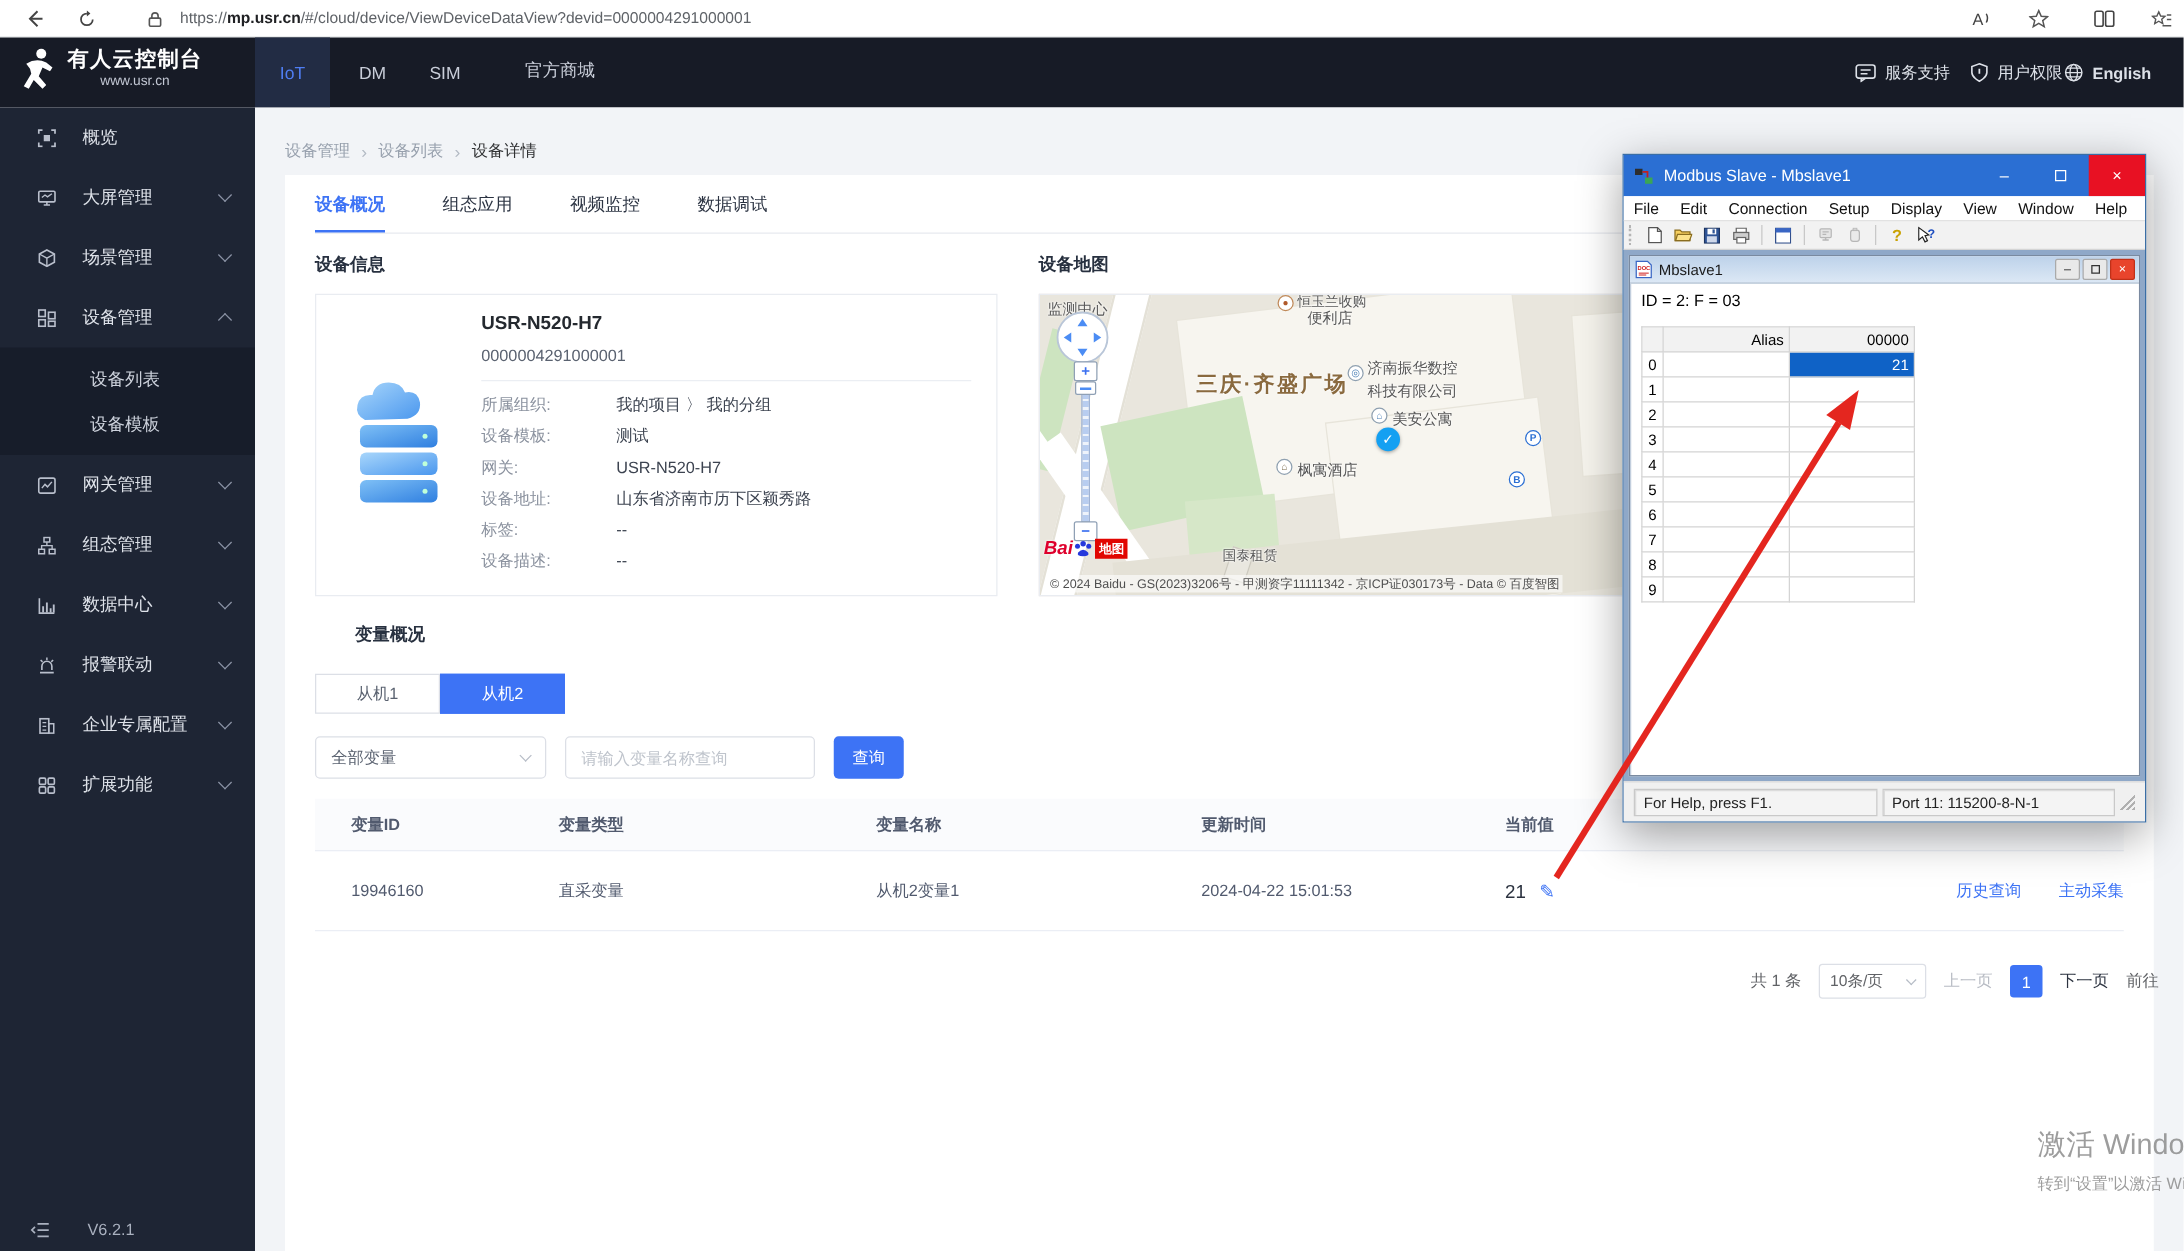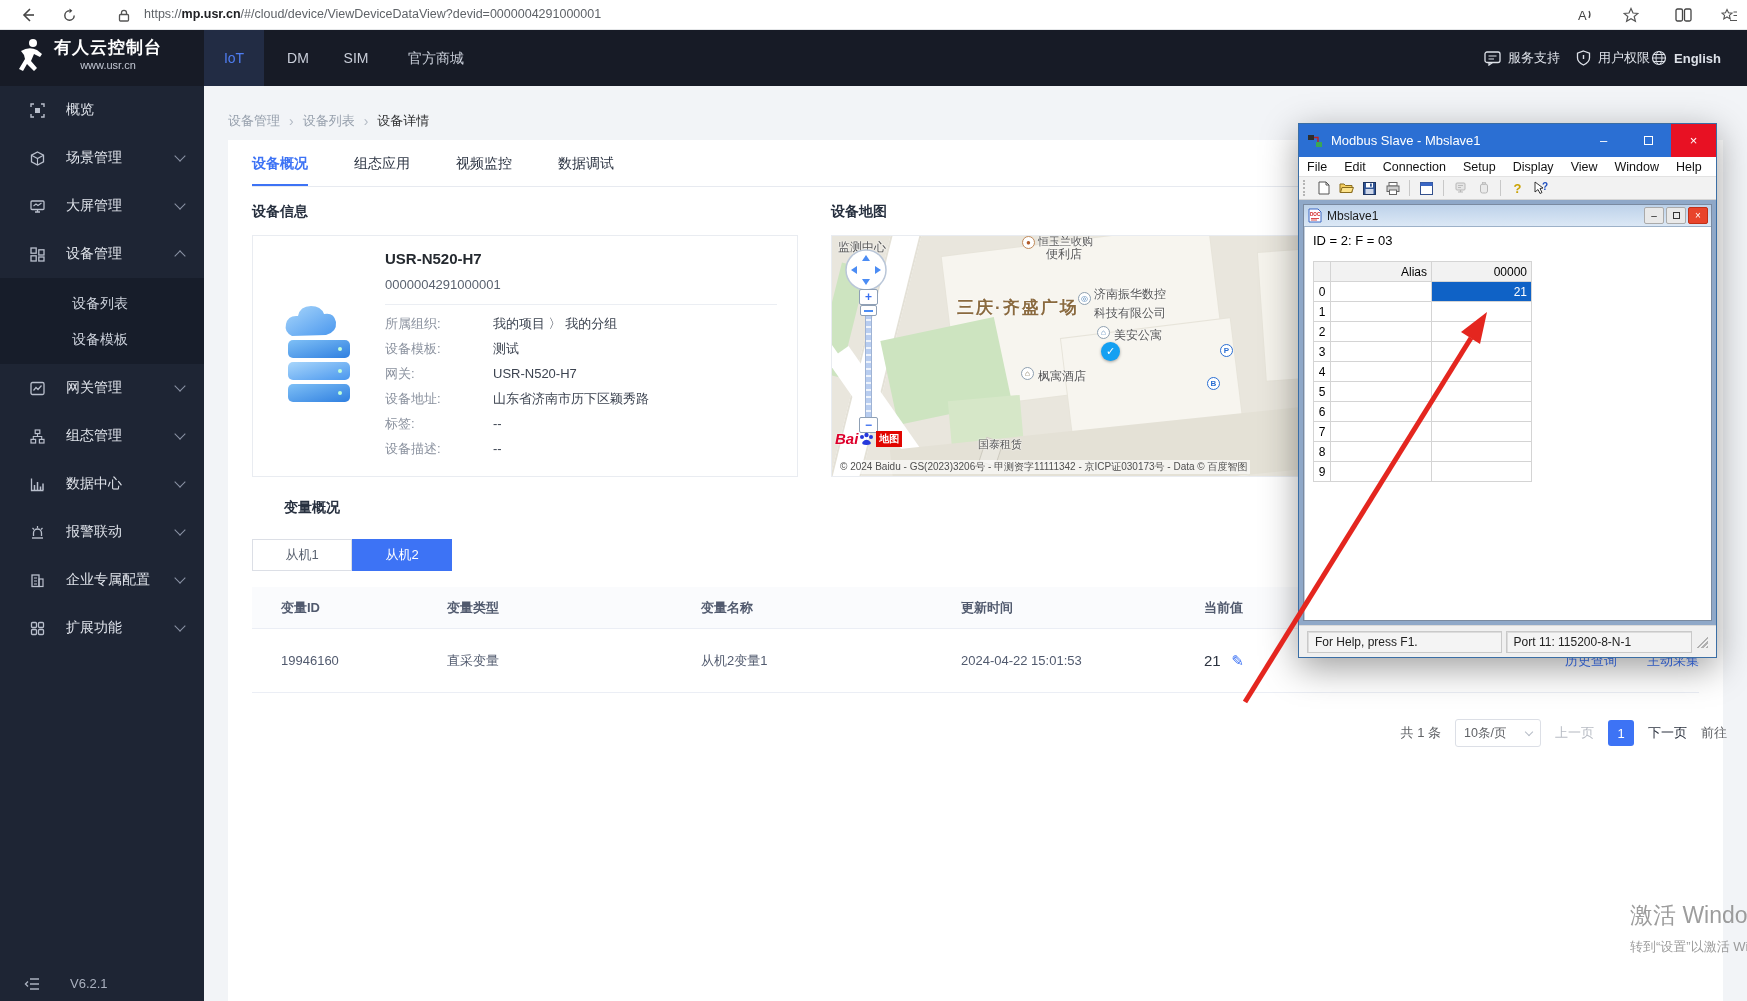--- a/index.html
+++ b/index.html
@@ -210,21 +210,21 @@
       <path d="M5 14 Q13 9 21 13 L26 17 L24 20 L18 17 L15 24 L21 31 L18 34 L11 27 L7 34 L3 32 L9 22 L8 18 Z" fill="#fff"></path>
     </svg>
     <div id="logo-text">
       <div id="logo-title">有人云控制台</div>
       <div id="logo-sub">www.usr.cn</div>
     </div>
   </div>
   <div class="nav-tab active" style="left:204px;width:60px;">IoT</div>
   <div class="nav-tab" style="left:278px;width:40px;">DM</div>
   <div class="nav-tab" style="left:334px;width:44px;">SIM</div>
-  <div class="nav-tab" style="left:396px;width:80px;">官方商城</div>
+  <div class="nav-tab" style="left:408px;width:80px;font-family:Liberation Mono, monospace;">官方商城</div>
 
   <div class="hright" style="right:187px;">
     <svg width="17" height="15" viewBox="0 0 17 15">
         <rect x="1" y="1" width="15" height="10.5" rx="2" fill="none" stroke="#dde1e8" stroke-width="1.3"></rect>
         <path d="M5 11.5 L5 14 L8.5 11.5" fill="none" stroke="#dde1e8" stroke-width="1.3"></path>
         <path d="M4.5 5 H12.5 M4.5 8 H10" stroke="#dde1e8" stroke-width="1.2"></path>
       </svg>
     <span>服务支持</span>
   </div>
   <div class="hright" style="right:97px;">
@@ -247,33 +247,33 @@
 <div id="sidebar">
   <div class="side-item">
     <svg class="sico" viewBox="0 0 15 15">
         <path d="M1 4 V1 H4 M11 1 H14 V4 M14 11 V14 H11 M4 14 H1 V11" fill="none" stroke="#b9bfcc" stroke-width="1.4"></path>
         <rect x="5" y="5" width="5" height="5" fill="#b9bfcc"></rect>
       </svg>
     <span>概览</span>
   </div>
   <div class="side-item">
     <svg class="sico" viewBox="0 0 15 15">
-        <path d="M7.5 1 L13.5 4.2 V10.8 L7.5 14 L1.5 10.8 V4.2 Z" fill="none" stroke="#b9bfcc" stroke-width="1.3"></path>
-        <path d="M1.5 4.2 L7.5 7.5 L13.5 4.2 M7.5 7.5 V14" fill="none" stroke="#b9bfcc" stroke-width="1.1"></path>
-      </svg>
-    <span>场景管理</span>
-    <i class="chev down"></i>
-  </div>
-  <div class="side-item">
-    <svg class="sico" viewBox="0 0 15 15">
         <rect x="1" y="2" width="13" height="8.5" rx="1" fill="none" stroke="#b9bfcc" stroke-width="1.3"></rect>
         <path d="M5 13 H10 M7.5 10.5 V13" stroke="#b9bfcc" stroke-width="1.3"></path>
         <path d="M3.5 7 L6 5 L8 6.5 L11.5 4" fill="none" stroke="#b9bfcc" stroke-width="1.1"></path>
       </svg>
     <span>大屏管理</span>
+    <i class="chev down"></i>
+  </div>
+  <div class="side-item">
+    <svg class="sico" viewBox="0 0 15 15">
+        <path d="M7.5 1 L13.5 4.2 V10.8 L7.5 14 L1.5 10.8 V4.2 Z" fill="none" stroke="#b9bfcc" stroke-width="1.3"></path>
+        <path d="M1.5 4.2 L7.5 7.5 L13.5 4.2 M7.5 7.5 V14" fill="none" stroke="#b9bfcc" stroke-width="1.1"></path>
+      </svg>
+    <span>场景管理</span>
     <i class="chev down"></i>
   </div>
   <div class="side-item">
     <svg class="sico" viewBox="0 0 15 15">
         <rect x="1" y="1" width="5.2" height="5.2" fill="none" stroke="#b9bfcc" stroke-width="1.3"></rect>
         <rect x="8.8" y="2.8" width="5.2" height="5.2" fill="none" stroke="#b9bfcc" stroke-width="1.3"></rect>
         <rect x="1" y="8.8" width="5.2" height="5.2" fill="none" stroke="#b9bfcc" stroke-width="1.3"></rect>
         <rect x="8.8" y="10" width="5.2" height="4" fill="none" stroke="#b9bfcc" stroke-width="1.3"></rect>
       </svg>
     <span>设备管理</span>
@@ -490,20 +490,28 @@
       </div>
     </div>
 
     <div class="sec-title" style="margin-top:22px;margin-left:32px;">变量概况</div>
 
     <div id="slave-tabs">
       <div class="slave-tab">从机1</div>
       <div class="slave-tab active">从机2</div>
     </div>
 
+    <div id="filter-row">
+      <div id="var-select">
+        <span>全部变量</span>
+        <i class="chev2"></i>
+      </div>
+      <input id="var-search" placeholder="请输入变量名称查询" style="">
+      <button id="query-btn">查询</button>
+    </div>
 
     <div id="vtable">
       <div class="vhead">
         <div class="c1">变量ID</div>
         <div class="c2">变量类型</div>
         <div class="c3">变量名称</div>
         <div class="c4">更新时间</div>
         <div class="c5">当前值</div>
       </div>
       <div class="vrow">

